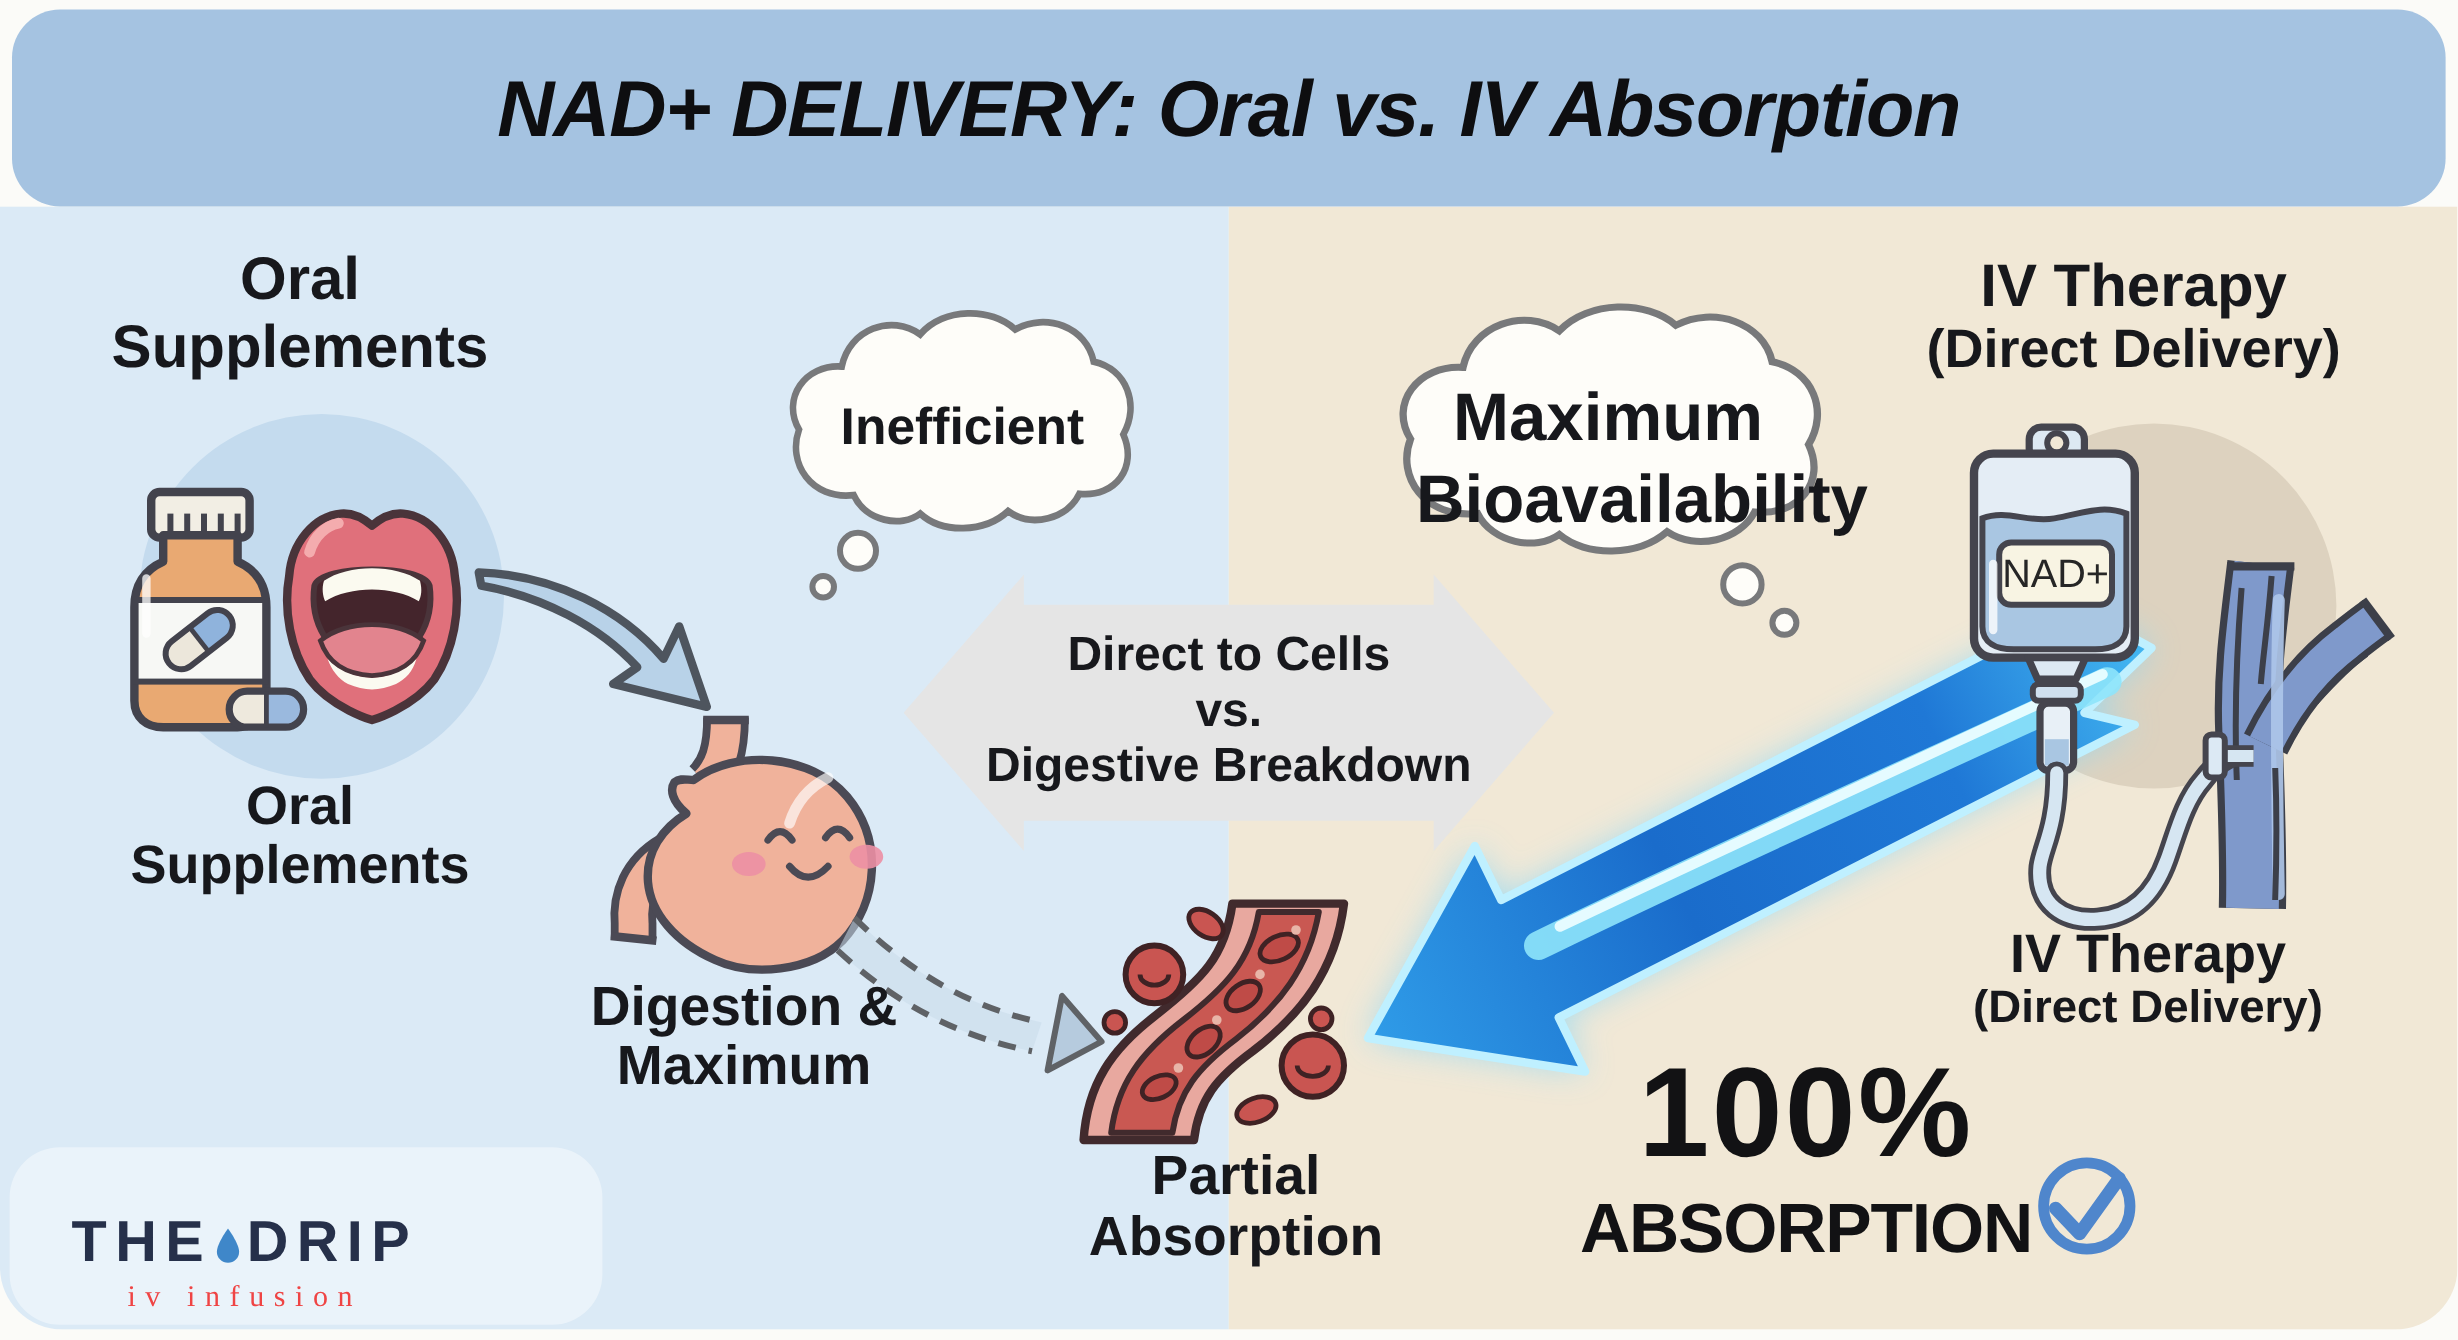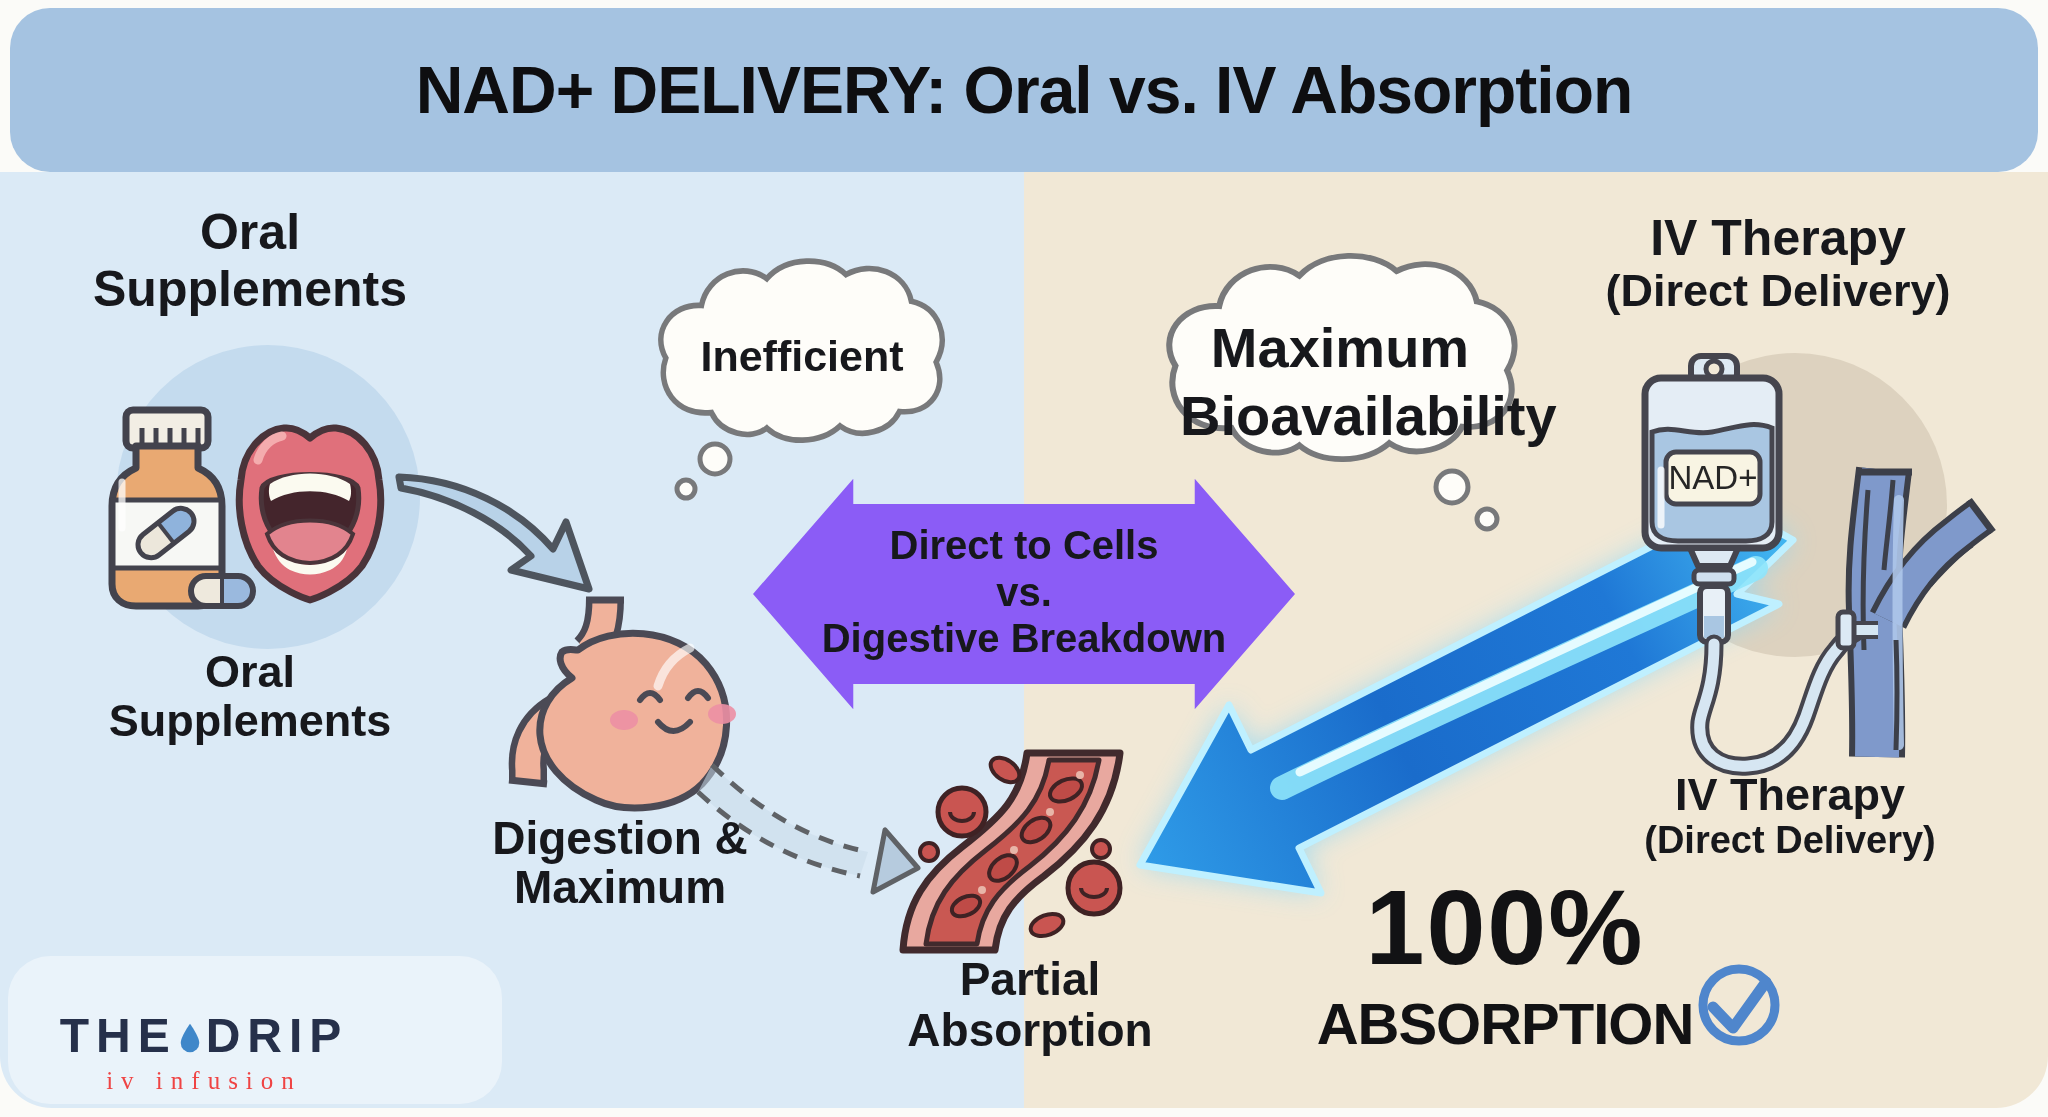--- a/index.html
+++ b/index.html
@@ -7,38 +7,38 @@
     position:relative;width:2048px;height:1117px;overflow:hidden;
     background:#fbfbf8;font-family:"Liberation Sans","DejaVu Sans",sans-serif;
   }
   .abs{position:absolute;}
   
   #title-banner{
     left:10px;top:8px;width:2028px;height:164px;border-radius:40px;
     background:#a5c3e1;display:flex;align-items:center;justify-content:center;
   }
   #title-banner h1{
-    margin:0;font-size:66px;font-weight:800;letter-spacing:-1px;color:#0e0e10;
+    margin:0;font-size:66px;font-weight:800;letter-spacing:-1px;color:#0e0e10;font-style:italic;
   }
   
   #panels{left:0;top:172px;width:2048px;height:936px;border-radius:0 0 52px 52px;
     overflow:hidden;display:flex;}
   #panel-left{width:1024px;height:100%;background:#dbeaf6;}
   #panel-right{flex:1;height:100%;background:#f1e8d6;}
   
   #art{left:0;top:0;width:2048px;height:1117px;}
   
   .cap{position:absolute;text-align:center;font-weight:700;color:#17181c;}
   #heading-left{left:50px;top:204px;width:400px;font-size:50px;line-height:1.13;}
   #heading-right{left:1558px;top:210px;width:440px;font-size:50px;line-height:1.12;}
   #heading-right .line2{font-size:45px;}
   #cloud-text-left{left:672px;top:332px;width:260px;font-size:43px;}
   #cloud-text-right{left:1180px;top:314px;width:320px;font-size:56px;line-height:1.22;}
   #compare-arrow{
-    left:753px;top:474px;width:542px;height:240px;background:#8b5cf6;
+    left:753px;top:474px;width:542px;height:240px;background:#e5e5e5;
     clip-path:polygon(0% 50%,18.5% 2%,18.5% 12.5%,81.5% 12.5%,81.5% 2%,100% 50%,81.5% 98%,81.5% 87.5%,18.5% 87.5%,18.5% 98%);
     display:flex;flex-direction:column;align-items:center;justify-content:center;
     font-weight:700;color:#17181c;font-size:40px;line-height:1.16;padding-bottom:4px;box-sizing:border-box;
   }
   #caption-oral{left:50px;top:648px;width:400px;font-size:45px;line-height:1.08;}
   #caption-digestion{left:420px;top:814px;width:400px;font-size:46px;line-height:1.06;}
   #caption-partial{left:830px;top:954px;width:400px;font-size:46px;line-height:1.1;}
   #caption-iv{left:1590px;top:770px;width:400px;font-size:45px;line-height:1.1;}
   #caption-iv .line2{font-size:38px;}
   #nad-label{left:1666px;top:452px;width:94px;height:52px;display:flex;align-items:center;

